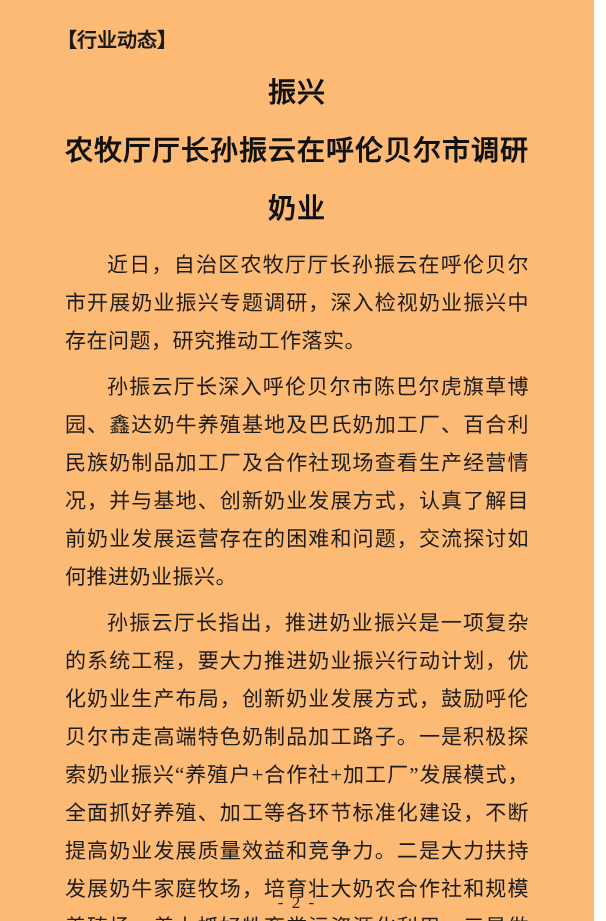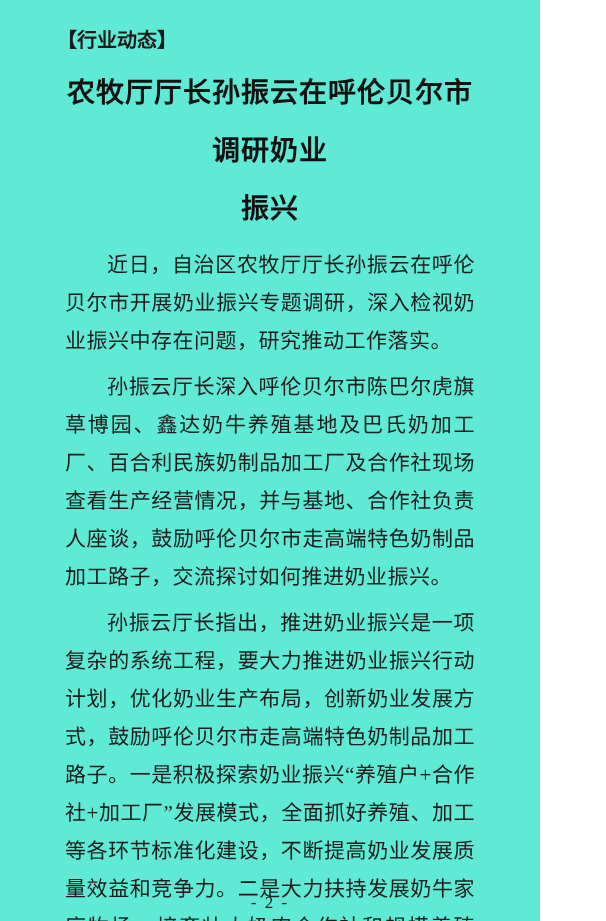--- a/index.html
+++ b/index.html
@@ -2,24 +2,24 @@
 <html lang="zh-CN"><head>
 <meta charset="utf-8">
 <style>
   html, body {
     margin: 0;
     padding: 0;
     background: #ffffff;
   }
   .page {
     position: relative;
-    width: 540px;
+    width: 594px;
     height: 921px;
     box-sizing: border-box;
-    background: #5eead4;
+    background: #fdba74;
     color: #1c1c1c;
     padding: 26px 57px 0 57px;
     overflow: hidden;
     font-family: "Liberation Serif", "DejaVu Serif", serif;
   }
   .section-tag {
     font-family: "Liberation Sans", "DejaVu Sans", sans-serif;
     font-weight: 700;
     font-size: 20px;
     line-height: 28px;
@@ -60,24 +60,24 @@
     color: #222222;
   }
 </style>
 </head>
 <body>
 
 <div class="page">
   <div class="section-tag">【行业动态】</div>
 
   <h1 class="title">
+    <span class="title-line">振兴</span>
     <span class="title-line">农牧厅厅长孙振云在呼伦贝尔市调研奶业</span>
-    <span class="title-line">振兴</span>
   </h1>
 
   <div class="article-body">
     <p>近日，自治区农牧厅厅长孙振云在呼伦贝尔市开展奶业振兴专题调研，深入检视奶业振兴中存在问题，研究推动工作落实。</p>
-    <p>孙振云厅长深入呼伦贝尔市陈巴尔虎旗草博园、鑫达奶牛养殖基地及巴氏奶加工厂、百合利民族奶制品加工厂及合作社现场查看生产经营情况，并与基地、合作社负责人座谈，鼓励呼伦贝尔市走高端特色奶制品加工路子，交流探讨如何推进奶业振兴。</p>
+    <p>孙振云厅长深入呼伦贝尔市陈巴尔虎旗草博园、鑫达奶牛养殖基地及巴氏奶加工厂、百合利民族奶制品加工厂及合作社现场查看生产经营情况，并与基地、创新奶业发展方式，认真了解目前奶业发展运营存在的困难和问题，交流探讨如何推进奶业振兴。</p>
     <p>孙振云厅长指出，推进奶业振兴是一项复杂的系统工程，要大力推进奶业振兴行动计划，优化奶业生产布局，创新奶业发展方式，鼓励呼伦贝尔市走高端特色奶制品加工路子。一是积极探索奶业振兴“养殖户+合作社+加工厂”发展模式，全面抓好养殖、加工等各环节标准化建设，不断提高奶业发展质量效益和竞争力。二是大力扶持发展奶牛家庭牧场，培育壮大奶农合作社和规模养殖场，着力抓好牲畜粪污资源化利用。三是做优做强民族特色乳制品加工业。采取先易后难、示范试点的方式，推进奶农和合作社积极发展巴氏杀菌乳、发酵乳、民族奶制品等特色乳制品。四是要建立健</p>
   </div>
 
   <div class="page-number">- 2 -</div>
 </div>
 
 </body></html>

